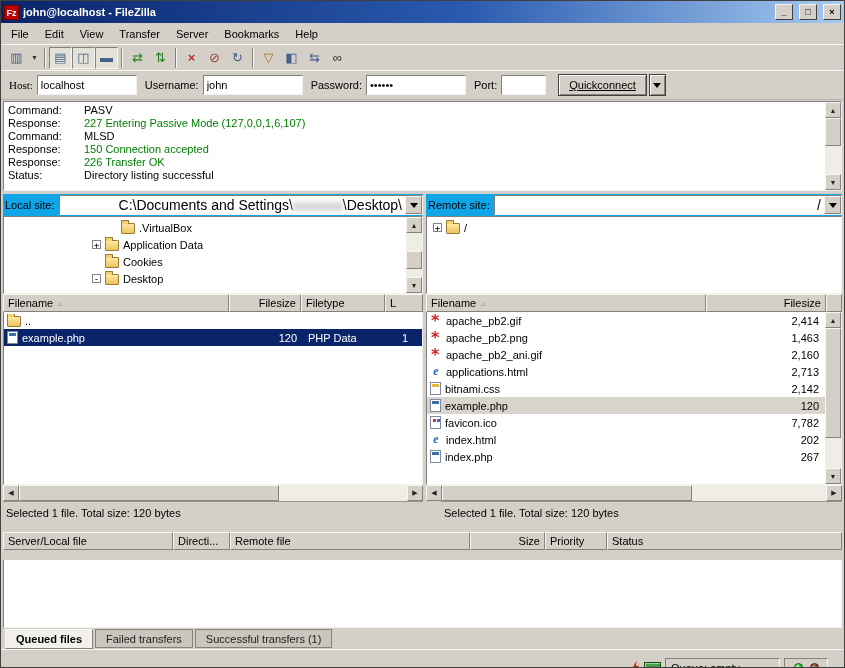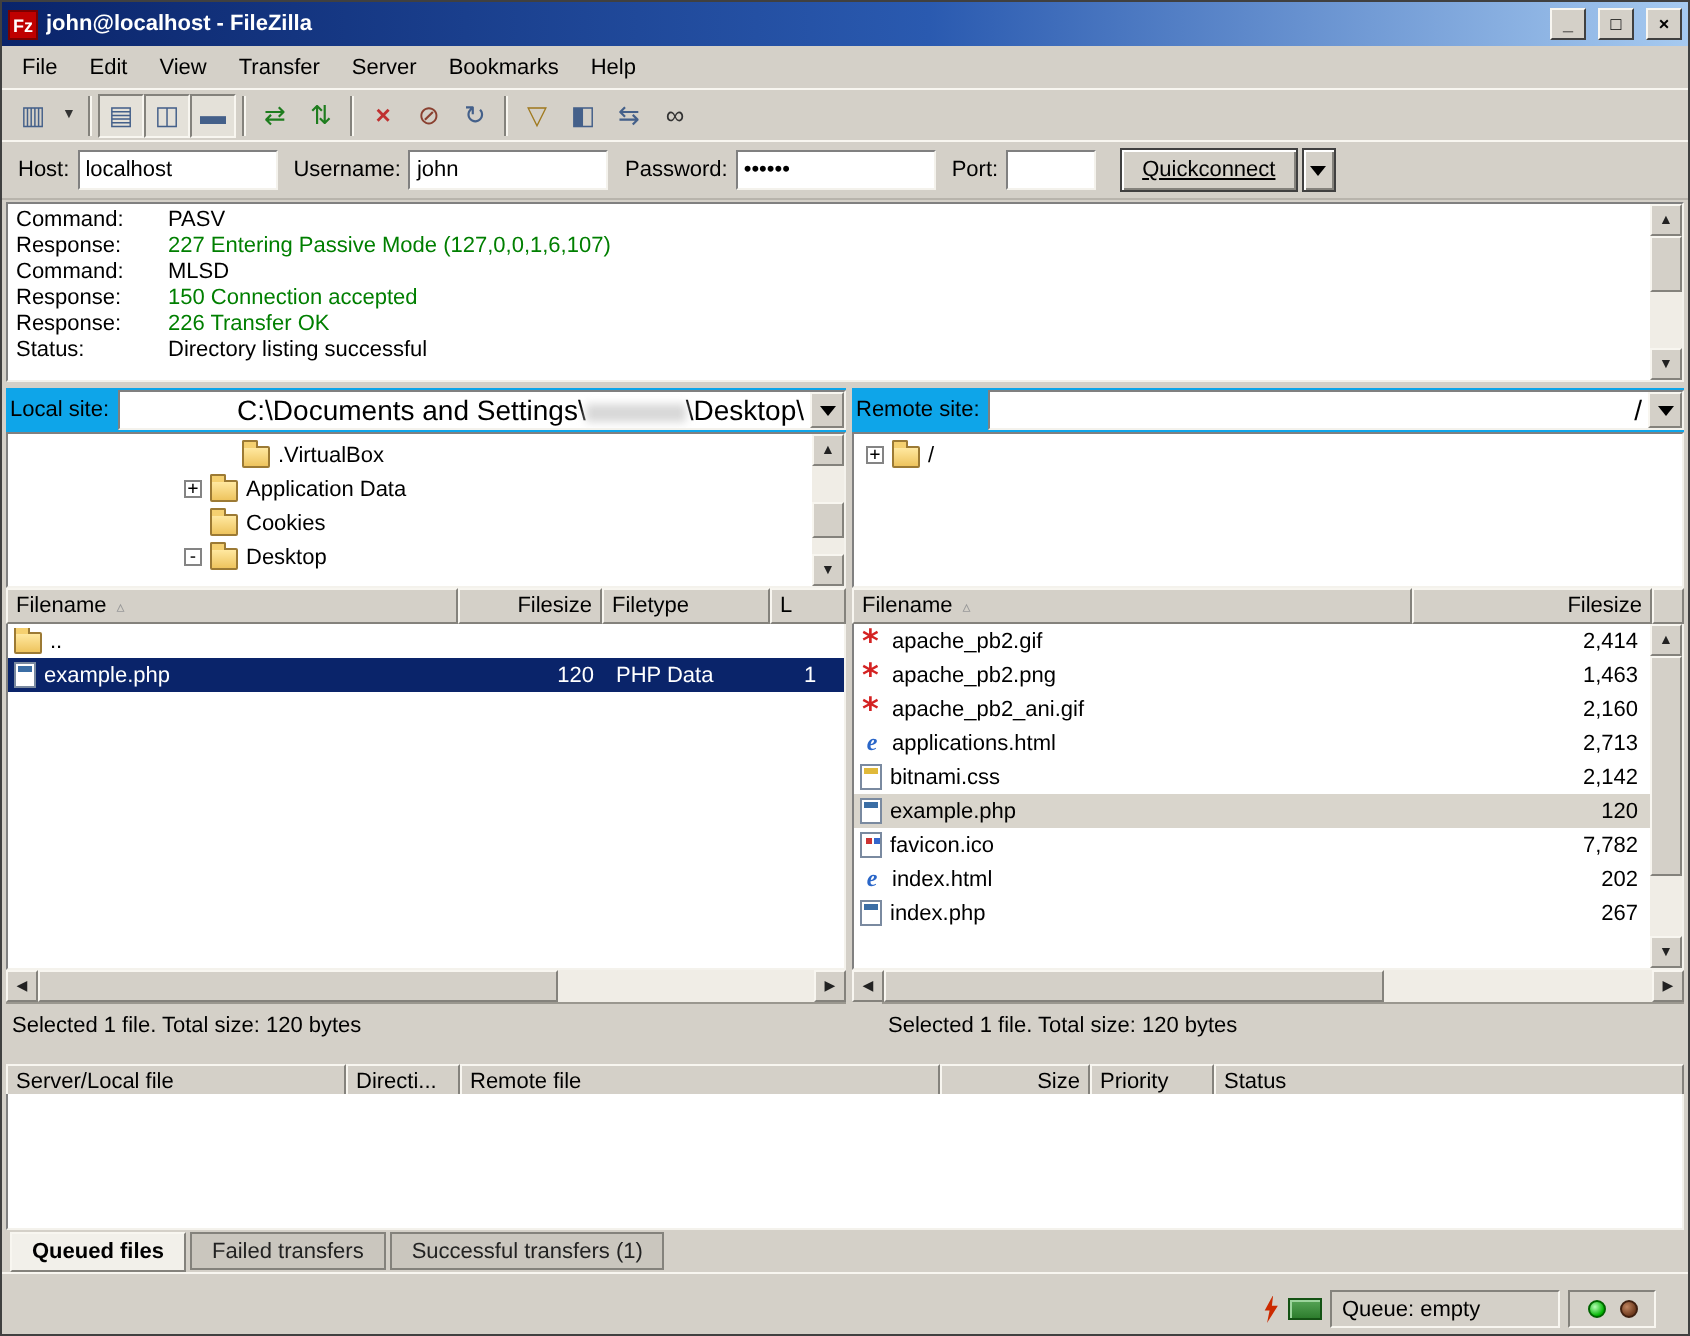--- a/index.html
+++ b/index.html
@@ -20,21 +20,21 @@
   .tb.narrow{width:13px;}
   .tb.pressed{border-color:#84827c #f8f6f0 #f8f6f0 #84827c;background:#e4e1d9;}
   .tb .g{font-size:13px;line-height:13px;}
   .tb .g.small{font-size:7px;}
   .c-blue{color:#44608a}.c-green{color:#1e7d1e}.c-red{color:#c03030;font-weight:bold}.c-dred{color:#8a4030}.c-gold{color:#a07a20}.c-dark{color:#333}
   .tsep{width:2px;height:20px;border-left:1px solid #84827c;border-right:1px solid #f8f6f0;margin:0 3px;flex:none;}
 
   
   .quickbar{height:30px;flex:none;display:flex;align-items:center;padding-left:6px;background:#d4d0c8;border-top:1px solid #f8f6f0;border-bottom:1px solid #b8b4ac;}
   .qlabel{font-size:11px;margin:0 4px 0 8px;}
-  .qlabel:first-child{margin-left:2px;}
+  .qlabel:first-child{margin-left:2px;font-family:Liberation Serif, serif;}
   .qinput{height:20px;font-size:11px;padding:0 3px;border:1px solid;border-color:#808080 #f4f2ec #f4f2ec #808080;background:#fff;outline:none;}
   .w100{width:100px}.w45{width:45px}
   .qc{height:22px;margin-left:12px;padding:0 10px;font-size:11px;text-decoration:underline;background:#d4d0c8;border:1px solid #404040;box-shadow:inset 1px 1px 0 #fff,inset -1px -1px 0 #84827c;}
   .qcdrop{width:17px;height:22px;margin-left:2px;background:#d4d0c8;border:1px solid #404040;box-shadow:inset 1px 1px 0 #fff,inset -1px -1px 0 #84827c;display:flex;align-items:center;justify-content:center;}
   .tri{width:0;height:0;border:4px solid transparent;border-top:5px solid #000;margin-top:5px;}
 
   
   .logwrap{height:90px;flex:none;margin:1px 2px 0;position:relative;padding:2px 18px 0 4px;border:1px solid;border-color:#808080 #f4f2ec #f4f2ec #808080;background:#fff;}
   .lline{display:flex;height:13px;font-size:11px;line-height:13px;white-space:nowrap;}
   .llab{width:76px;flex:none;color:#000;}
@@ -94,21 +94,21 @@
   .cell-name{display:flex;align-items:center;gap:4px;padding-left:3px;overflow:hidden;}
   .ln{width:226px}.lsz{width:72px;text-align:right;padding-right:5px;display:block}.lt{width:96px;padding-left:6px}.lm{flex:1;padding-left:4px}
   .rn{width:280px}.rs{flex:1;text-align:right;padding-right:6px;display:block}
   .rows.rrows{padding-right:16px;}
   .statusrow{height:22px;flex:none;margin:0 2px;display:flex;gap:18px;}
   .statushalf{border-top:1px solid #9a978f;background:#d4d0c8;font-size:11px;padding-top:5px;padding-left:3px;white-space:nowrap;overflow:hidden;}
   .statushalf.l{width:420px;flex:none;}
   .statushalf.r{flex:1;}
 
   
-  .queuehead{height:15px;flex:none;margin:9px 2px 0;display:flex;}
+  .queuehead{height:28px;flex:none;margin:9px 2px 0;display:flex;}
   .queuebody{height:68px;flex:none;margin:0 2px;border:1px solid;border-color:#808080 #f4f2ec #f4f2ec #808080;border-top:none;background:#fff;}
   .tabs{height:20px;flex:none;margin:1px 2px 0;display:flex;gap:2px;padding-left:2px;align-items:flex-start;}
   .tab{height:19px;padding:0 10px;display:flex;align-items:center;font-size:11px;background:#cac6be;border:1px solid #84827c;color:#222;}
   .tab.active{background:#f2f0ea;font-weight:bold;height:20px;border-color:#f8f6f0 #84827c #84827c #f8f6f0;color:#000;}
 
   
   .statusbar{margin-top:auto;height:36px;flex:none;display:flex;align-items:center;gap:4px;padding:0 16px;background:#d4d0c8;border-top:1px solid #f8f6f0;}
   .sbspace{flex:1;}
   .bolt{width:9px;height:14px;background:#cc2a00;clip-path:polygon(62% 0,15% 55%,42% 55%,28% 100%,88% 38%,55% 38%);flex:none;}
   .kbd{width:17px;height:11px;flex:none;background:linear-gradient(#57a557,#2d7d2d);border:1px solid #145214;box-shadow:inset 1px 1px 0 #9cd49c;}

